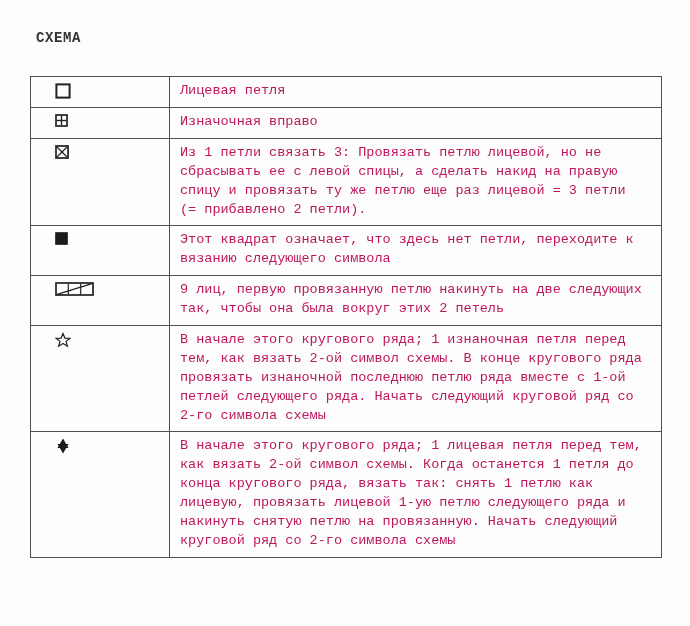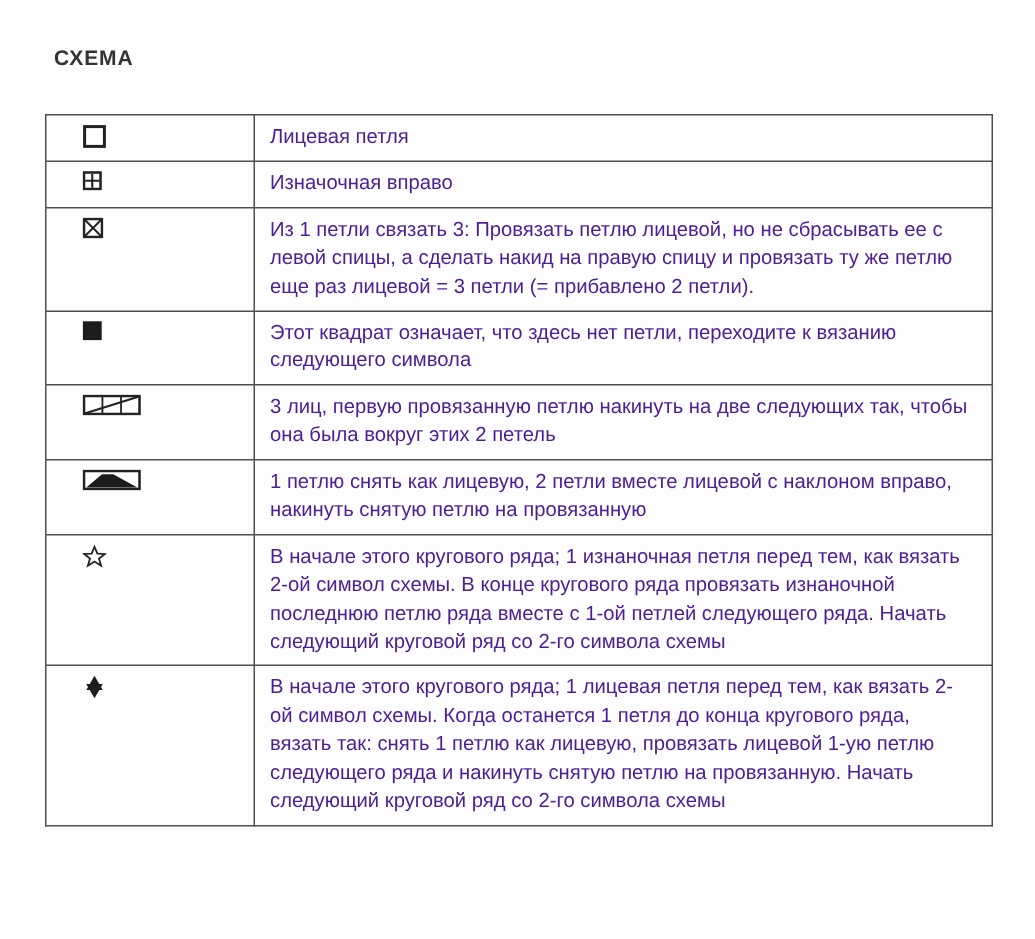--- a/index.html
+++ b/index.html
@@ -6,20 +6,21 @@
   body {
     font-family: "Liberation Sans", sans-serif;
     background:#ffffff;
   }
   .page {
     width:690px; height:626px;
     box-sizing:border-box;
     background:#fdfdfd;
     padding:22px 28px;
     overflow:hidden;
+    font-family:Liberation Mono, monospace;
   }
   .page-title {
     font-size:14px;
     font-weight:bold;
     color:#333333;
     letter-spacing:0.6px;
     margin:8px 0 0 8px;
   }
   table.legend {
     border-collapse:collapse;
@@ -31,21 +32,21 @@
     border:1.6px solid #4f4f4f;
     vertical-align:top;
   }
   td.symbol-cell {
     width:114px;
     padding:6px 0 3px 24px;
   }
   td.description-cell {
     padding:5px 14px 6px 10px;
     font-size:13.5px;
-    color:#4c1d95;
+    color:#be185d;
     line-height:1.4;
   }
   .sym { display:inline-block; line-height:0; }
   svg { display:block; }
 </style>
 </head>
 <body>
 
 <div class="page">
   <div class="page-title">СХЕМА</div>
@@ -113,40 +114,27 @@
       <span class="sym">
   <svg width="39" height="14" viewBox="0 0 39 14">
                 <rect x="1" y="1" width="37" height="12" fill="#ffffff" stroke="#222222" stroke-width="1.7"></rect>
                 <line x1="13.3" y1="1.5" x2="13.3" y2="12.5" stroke="#222222" stroke-width="1.2"></line>
                 <line x1="25.7" y1="1.5" x2="25.7" y2="12.5" stroke="#222222" stroke-width="1.2"></line>
                 <line x1="1.4" y1="12.6" x2="37.8" y2="1.4" stroke="#222222" stroke-width="1.4"></line>
               </svg>
 </span>
     </td>
     <td class="description-cell">
-      <span>3 лиц, первую провязанную петлю накинуть на две следующих так, чтобы она была вокруг этих 2 петель</span>
+      <span>9 лиц, первую провязанную петлю накинуть на две следующих так, чтобы она была вокруг этих 2 петель</span>
     </td>
   </tr>
 
 
 
 
-  <tr>
-    <td class="symbol-cell">
-      <span class="sym">
-  <svg width="39" height="14" viewBox="0 0 39 14">
-                <rect x="1" y="1" width="37" height="12" fill="#ffffff" stroke="#222222" stroke-width="1.7"></rect>
-                <polygon points="2.5,12 13,3.2 20.5,3.2 36.5,12" fill="#1c1c1c"></polygon>
-              </svg>
-</span>
-    </td>
-    <td class="description-cell">
-      <span>1 петлю снять как лицевую, 2 петли вместе лицевой с наклоном вправо, накинуть снятую петлю на провязанную</span>
-    </td>
-  </tr>
 
   <tr>
     <td class="symbol-cell">
       <span class="sym">
   <svg width="16" height="16" viewBox="0 0 16 16">
                 <path d="M8 1.5 L9.9 6.1 L14.9 6.3 L11 9.4 L12.4 14.2 L8 11.4 L3.6 14.2 L5 9.4 L1.1 6.3 L6.1 6.1 Z" fill="#ffffff" stroke="#222222" stroke-width="1.2" stroke-linejoin="miter"></path>
               </svg>
 </span>
     </td>
     <td class="description-cell">

